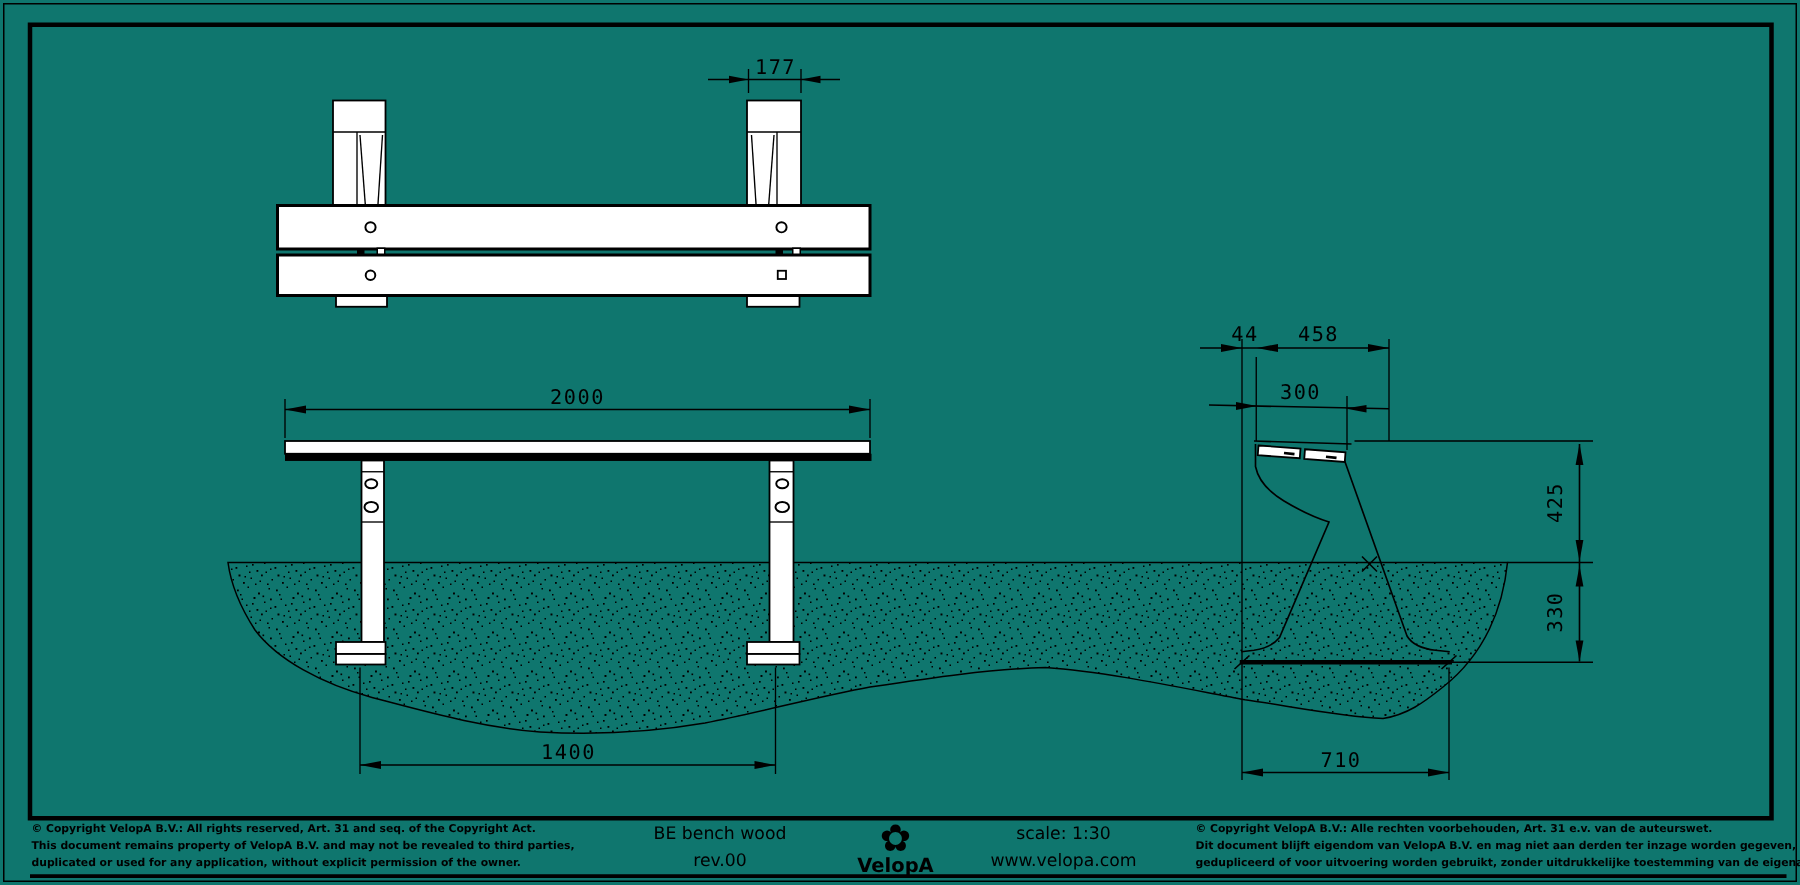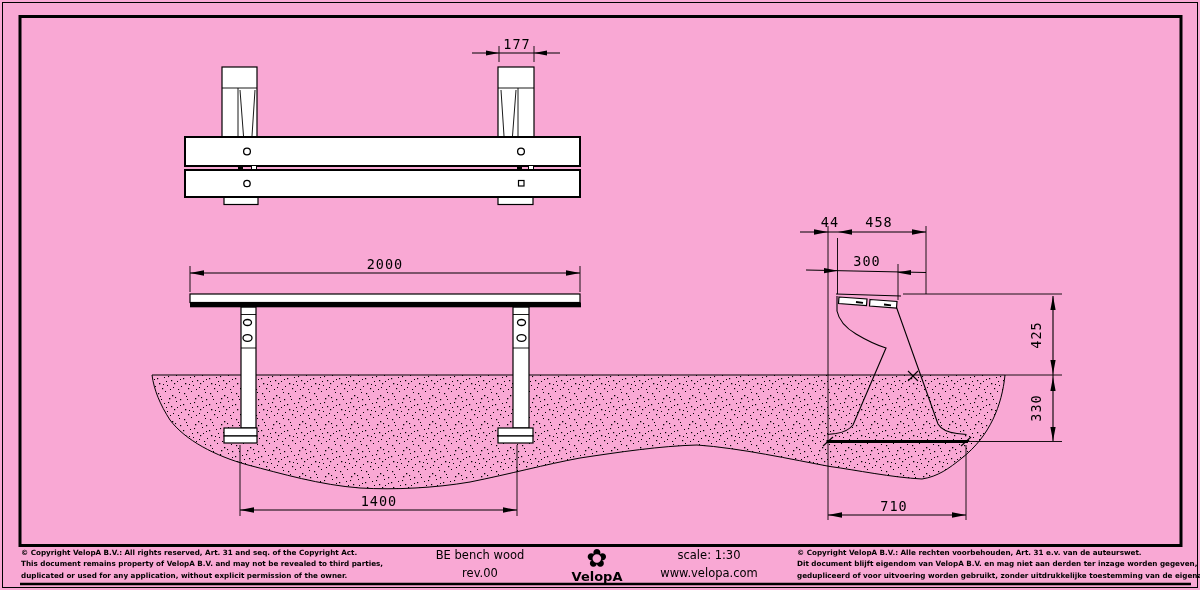--- a/index.html
+++ b/index.html
@@ -1,17 +1,17 @@
 <!DOCTYPE html>
 <html><head>
 <meta charset="utf-8">
 <style>
   html,body{margin:0;padding:0;background:#fff;}
   body{font-family:"DejaVu Sans",sans-serif;}
-  .stage{position:relative;width:1200px;height:590px;background:#f9a8d4;overflow:hidden;}
+  .stage{position:relative;width:1200px;height:590px;background:#0f766e;overflow:hidden;}
   svg{display:block;}
   svg text{fill:#000;}
   .dim{font-family:"DejaVu Sans Mono",monospace;font-size:13.5px;letter-spacing:1px;}
   .cpy{font-family:"DejaVu Sans",sans-serif;font-size:7.2px;font-weight:bold;}
   .ttl{font-family:"DejaVu Sans",sans-serif;font-size:11.5px;}
   .logoflower{font-family:"DejaVu Sans",sans-serif;font-size:25px;}
   .logotext{font-family:"DejaVu Sans",sans-serif;font-size:13px;font-weight:bold;}
   .ln{stroke:#000;stroke-width:1.1;fill:none;}
   .thin{stroke:#000;stroke-width:0.9;fill:none;}
   .wh{fill:#fff;stroke:#000;stroke-width:1.2;}

